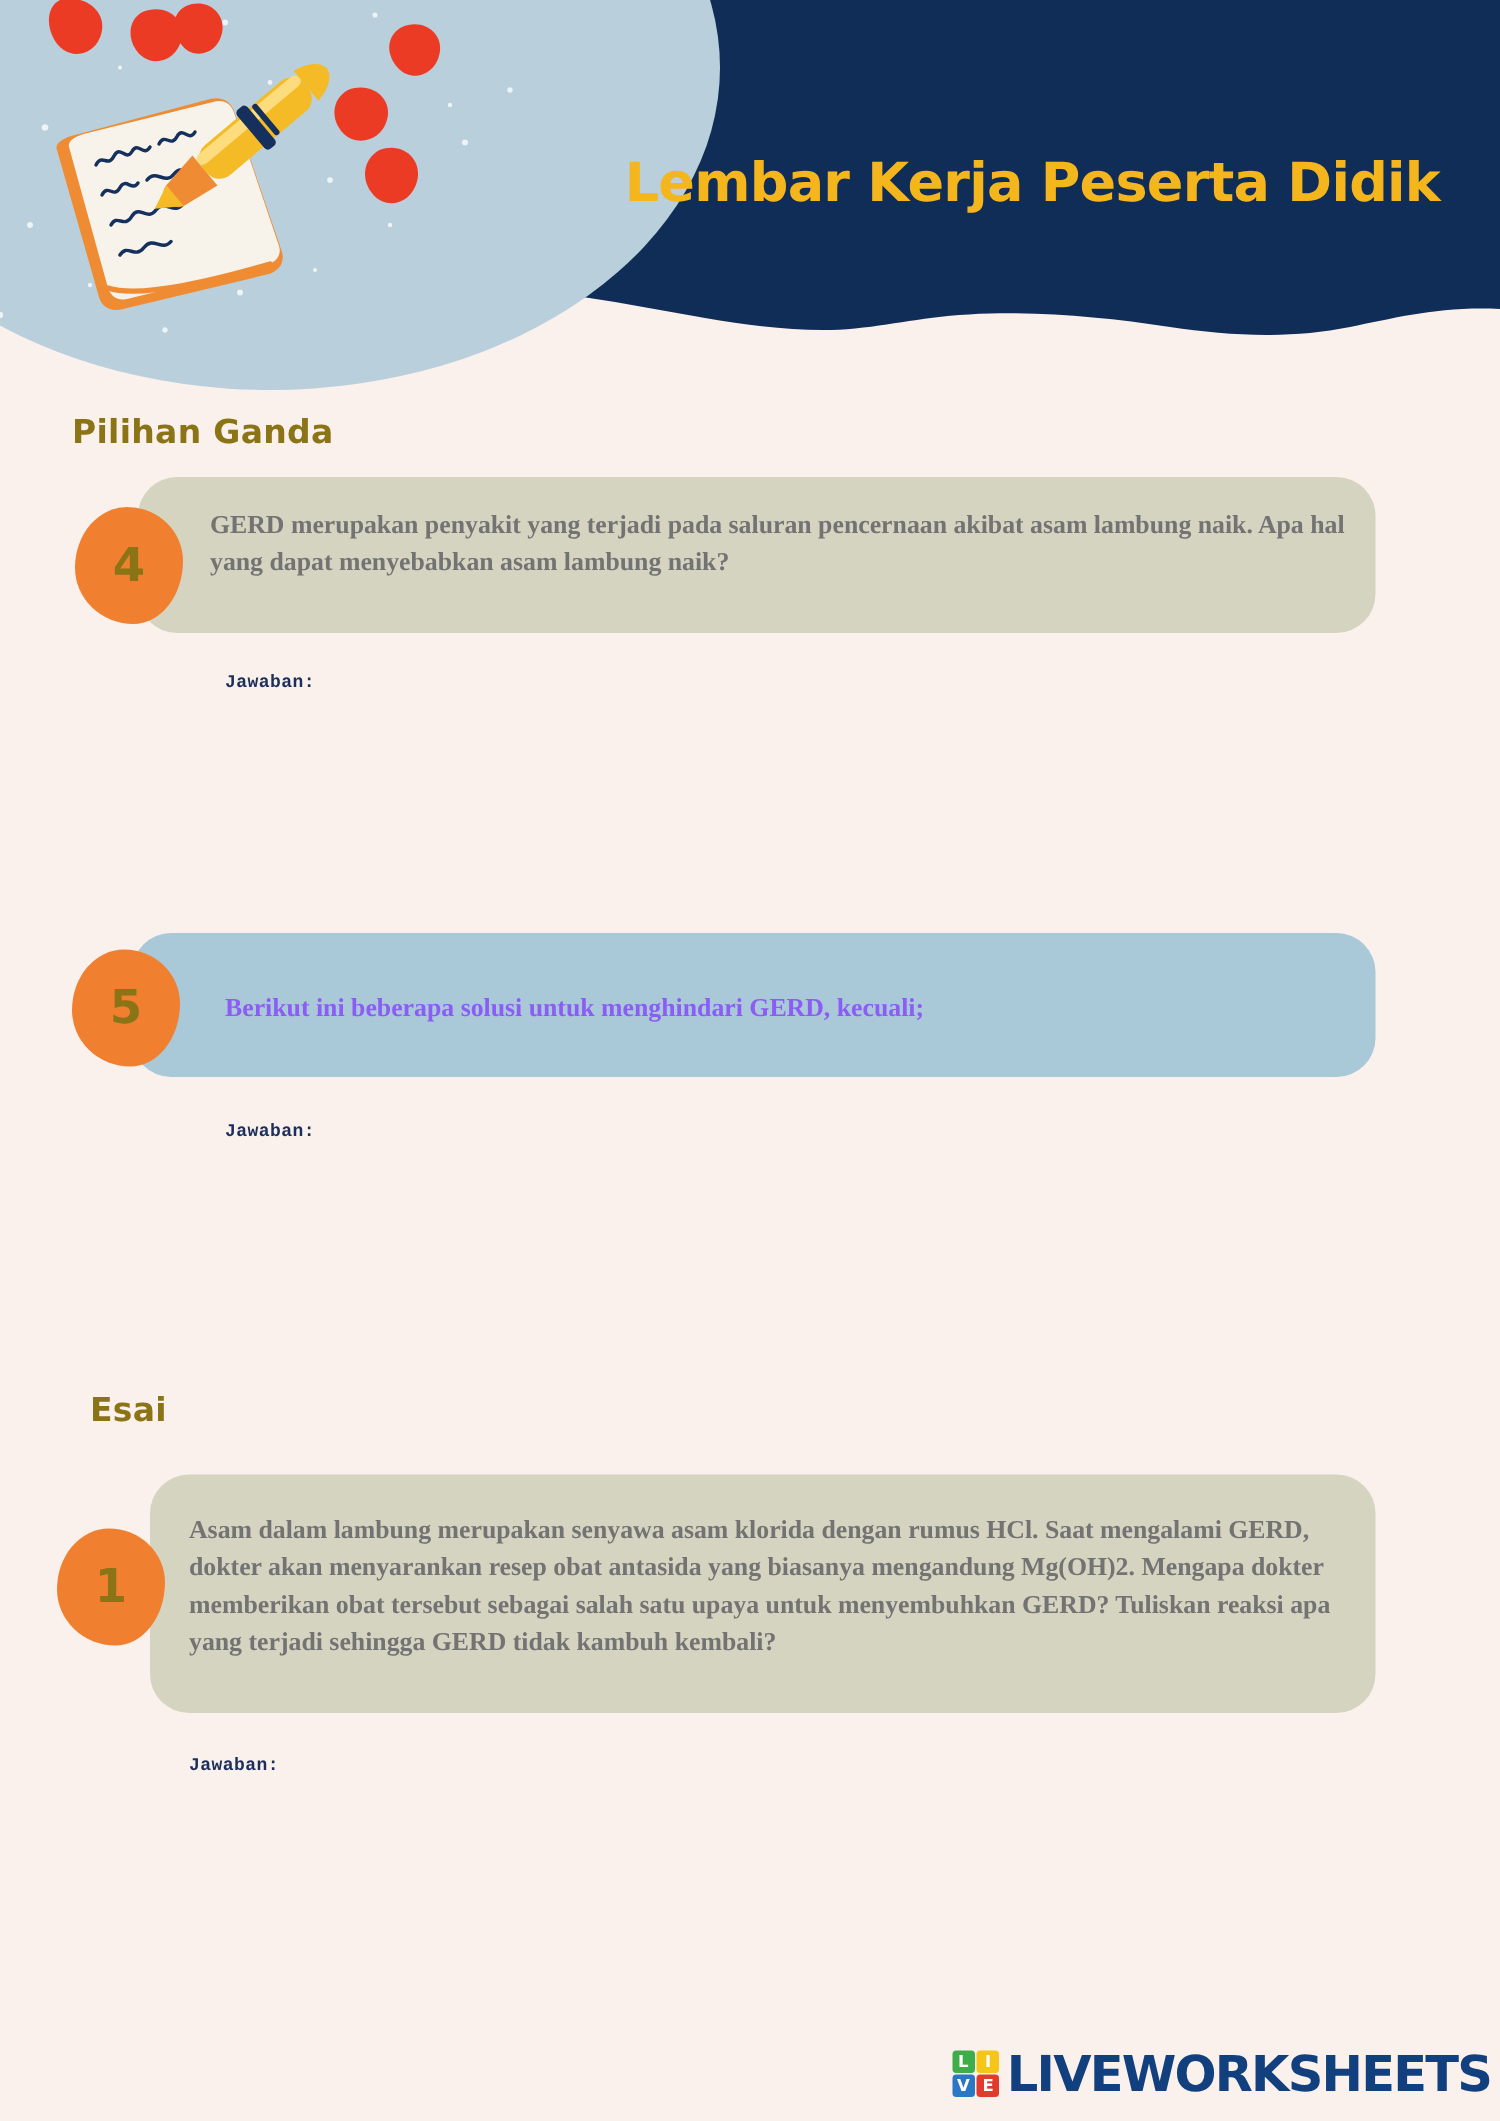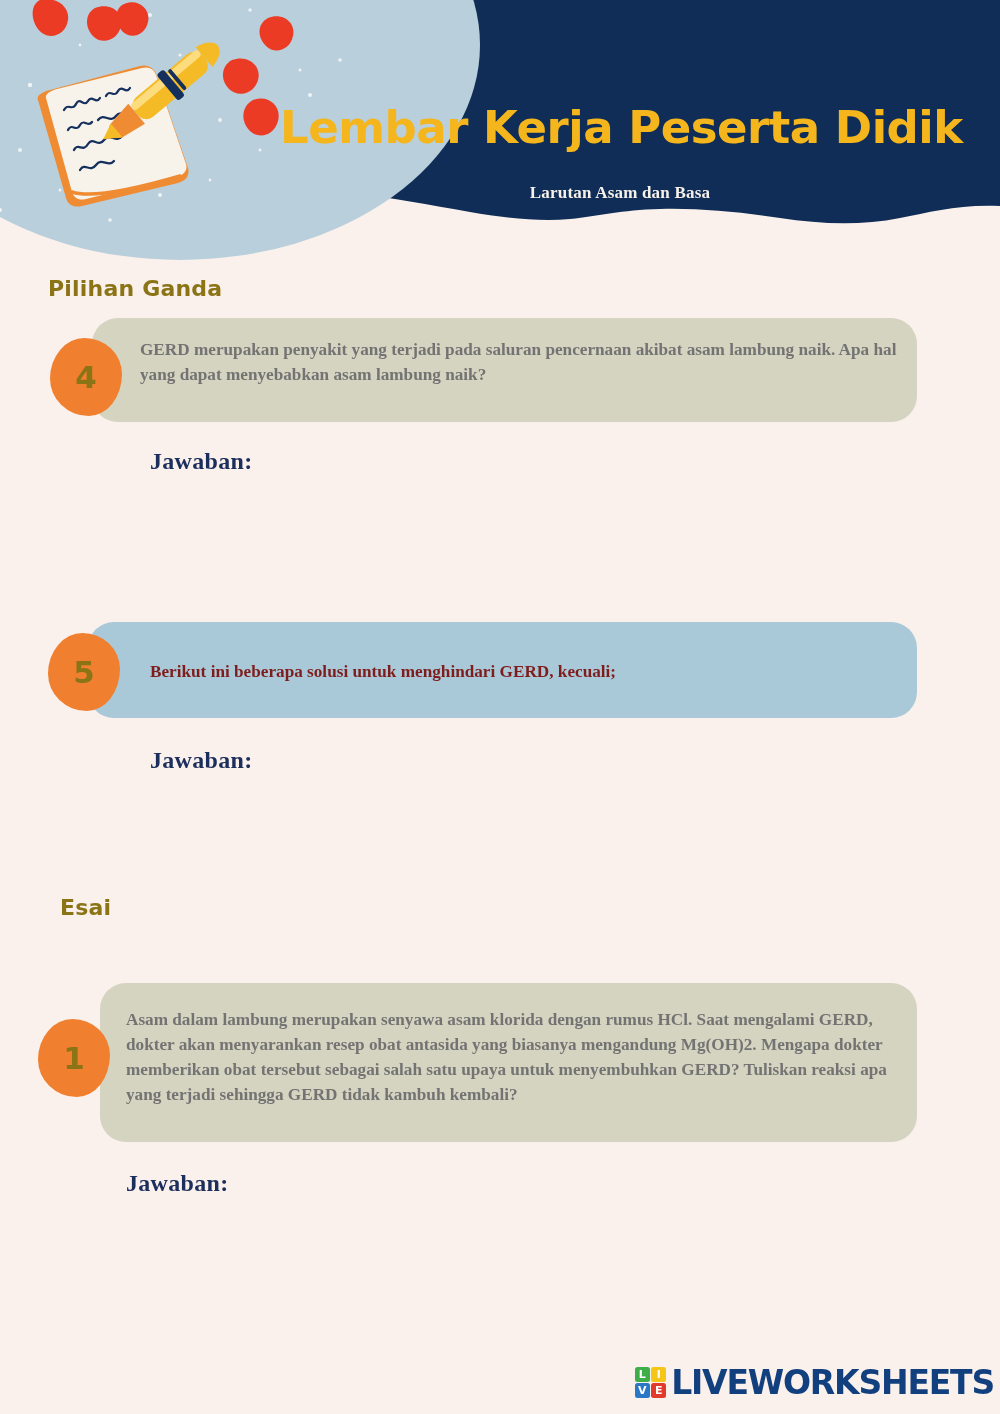--- a/index.html
+++ b/index.html
@@ -61,24 +61,24 @@
     height: 430px;
     border-radius: 50%;
     overflow: hidden;
   }
 
   .header-title {
     position: absolute;
     left: 280px;
     top: 104px;
     width: 680px;
-    text-align: center;
-    font-family: "DejaVu Sans", sans-serif;
-    font-weight: bold;
-    font-size: 45px;
+    text-align: right;
+    font-family: "DejaVu Sans", sans-serif;
+    font-weight: bold;
+    font-size: 36px;
     letter-spacing: -0.5px;
     color: #f5b61d;
     line-height: 1.05;
     white-space: nowrap;
   }
 
   .header-subtitle {
     position: absolute;
     left: 280px;
     top: 183px;
@@ -95,21 +95,21 @@
   .section-heading {
     position: absolute;
     font-family: "DejaVu Sans", sans-serif;
     font-weight: bold;
     font-size: 22px;
     color: #8a7415;
     letter-spacing: 0.2px;
   }
 
   #sec-pg { left: 48px; top: 276px; text-align: center; }
-  #sec-esai { left: 60px; top: 895px; text-align: right; }
+  #sec-esai { left: 60px; top: 928px; text-align: right; }
 
   
   .qblock { position: absolute; }
 
   .qbox {
     position: absolute;
     border-radius: 26px;
   }
 
   .qbox.green { background: #d5d4c0; }
@@ -134,27 +134,27 @@
   .qtext {
     position: absolute;
     font-family: "Liberation Serif", serif;
     font-weight: bold;
     font-size: 17.2px;
     line-height: 1.45;
     z-index: 2;
   }
 
   .qtext.olive { color: #737373; }
-  .qtext.navy  { color: #7f1d1d; }
+  .qtext.navy  { color: #8b5cf6; }
 
   .jawaban {
     position: absolute;
-    font-family: Liberation Serif, serif;
-    font-weight: bold;
-    font-size: 24px;
+    font-family: Liberation Mono, monospace;
+    font-weight: bold;
+    font-size: 12px;
     color: #1c2f5c;
     letter-spacing: 0.3px;
   }
 
   
   .footer-logo {
     position: absolute;
     right: 6px;
     bottom: 12px;
     display: flex;
@@ -282,21 +282,20 @@
         <rect x="112" y="46" width="88" height="8" rx="4" fill="#fcdc7d"></rect>
         <rect x="152" y="40" width="9" height="34" rx="3" fill="#16305e"></rect>
         <rect x="163" y="44" width="4" height="26" rx="2" fill="#16305e"></rect>
         <path d="M200,44 C212,46 218,52 218,57 C218,62 212,68 200,70 Z" fill="#f5bb26"></path>
         <path d="M112,44 L112,70 L86,66 C78,64 76,50 86,48 Z" fill="#ef8b32"></path>
         <path d="M86,48 L70,55 L86,66 Z" fill="#f5bb26"></path>
       </g>
     </svg>
 
     <div class="header-title">Lembar Kerja Peserta Didik</div>
-    <div class="header-subtitle">Larutan Asam dan Basa</div>
   </div>
 
   <div class="section-heading" id="sec-pg">Pilihan Ganda</div>
 
   <div class="qblock">
     <div class="qbox green" style="left:92px; top:318px; width:825px; height:104px;"></div>
     <div class="qbadge" style="left:50px; top:338px;">4</div>
     <div class="qtext olive" style="left:140px; top:338px; width:760px;">GERD merupakan penyakit yang terjadi pada saluran pencernaan akibat asam lambung naik. Apa hal yang dapat menyebabkan asam lambung naik?</div>
     <div class="jawaban" style="left:150px; top:448px;">Jawaban:</div>
     <div style="position:absolute; left:150px; top:478px; width:760px; height:110px;"></div>

